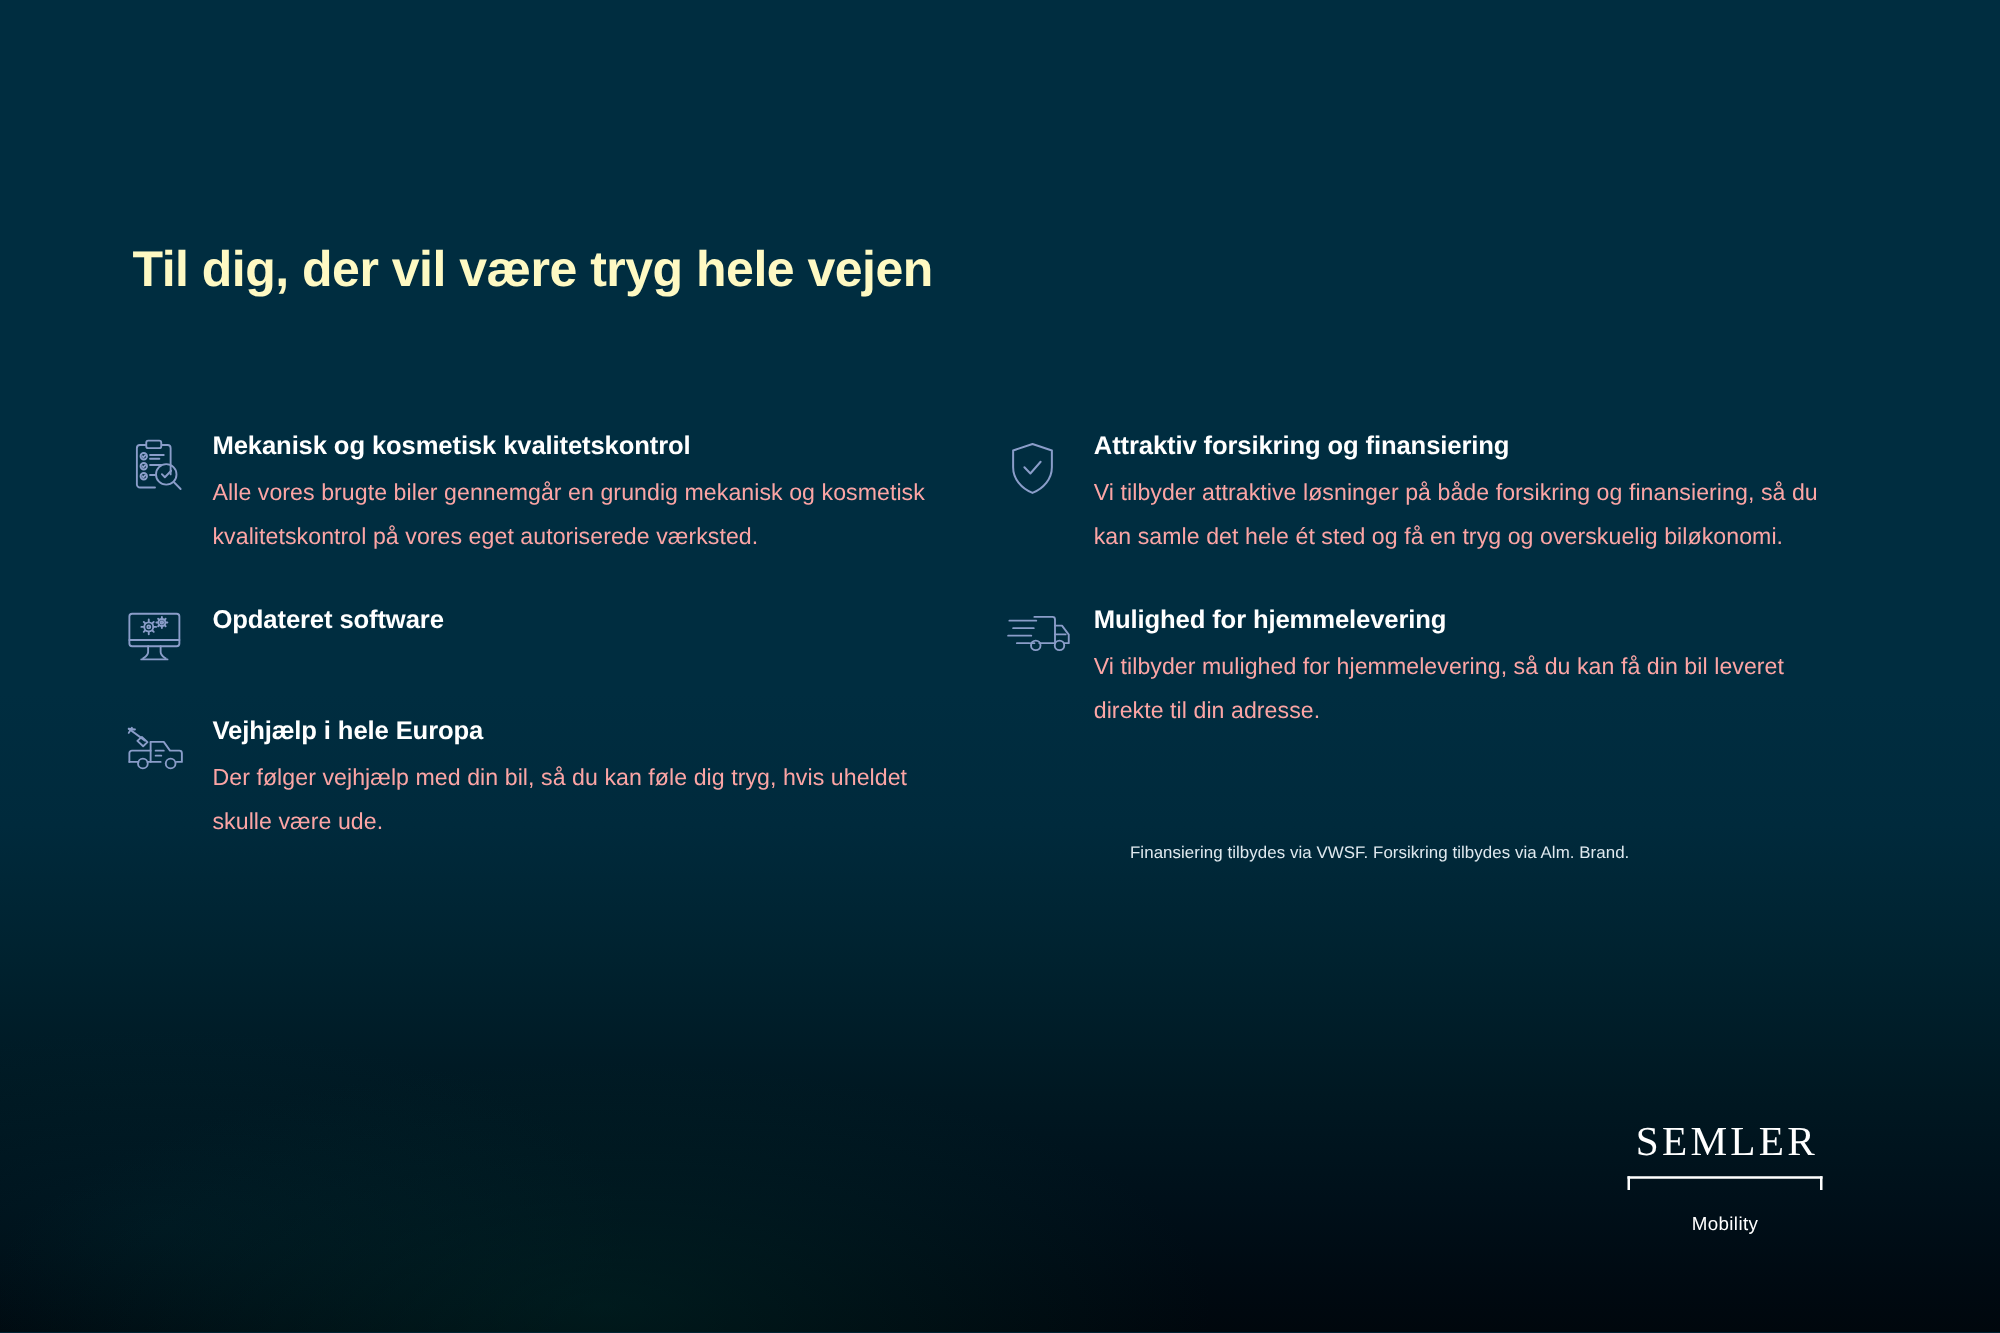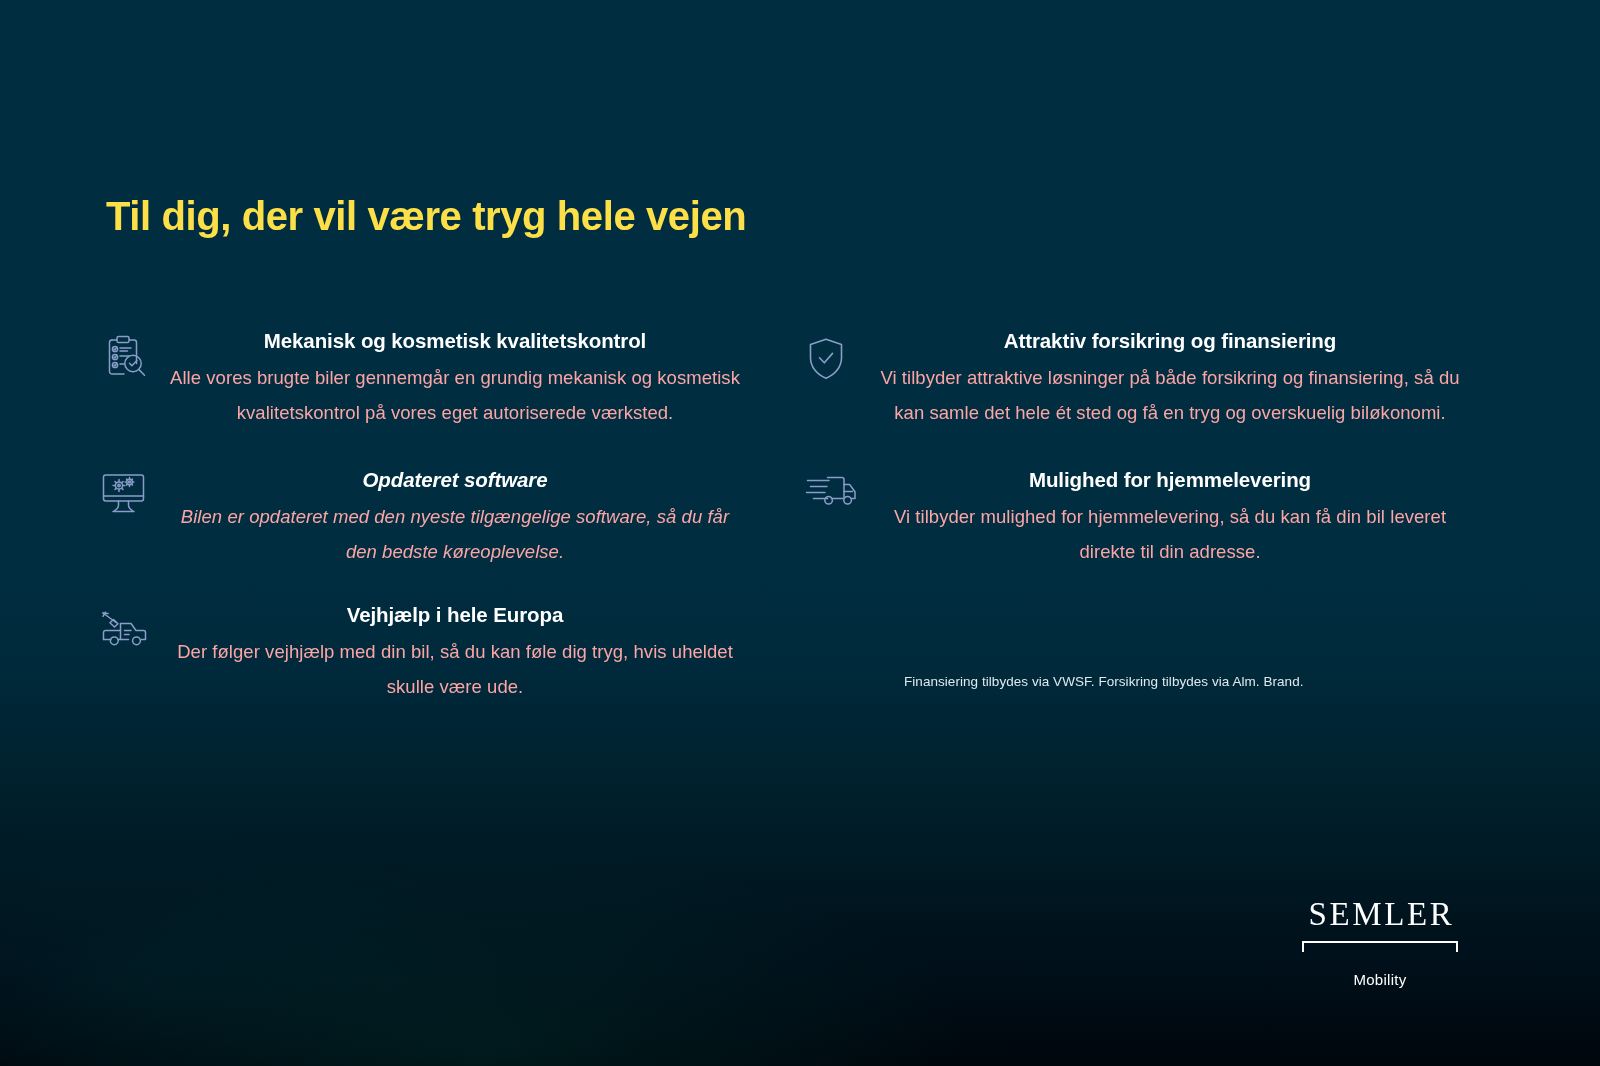--- a/index.html
+++ b/index.html
@@ -41,27 +41,27 @@
     position:absolute; inset:0;
     z-index:2;
   }
 
   
   #headline {
     position:absolute;
     left:106px; top:194px;
     font-size:40px;
     font-weight:bold;
-    color:#fde047;
+    color:#fef9c3;
     letter-spacing:-0.4px;
     white-space:nowrap;
   }
 
   
-  .column { position:absolute; top:328px;text-align:center; }
+  .column { position:absolute; top:344px; }
   #col-left  { left:100px; width:640px; }
   #col-right { left:805px; width:660px; }
 
   .feature {
     position:relative;
     display:flex;
     align-items:flex-start;
   }
   .feature-icon {
     flex:0 0 70px;
@@ -86,21 +86,21 @@
   .feature-desc {
     font-size:18.5px;
     font-weight:normal;
     color:#fca5a5;
     line-height:35px;
     letter-spacing:0.05px;
   }
 
   
   #col-left  .feature:nth-child(1) { margin-bottom:37px; }
-  #col-left  .feature:nth-child(2) { margin-bottom:33px;font-style:italic; }
+  #col-left  .feature:nth-child(2) { margin-bottom:33px; }
   #col-right .feature:nth-child(1) { margin-bottom:37px; }
 
   #col-right .feature:nth-child(1) .feature-icon { padding-top:8px; }
   #col-right .feature:nth-child(2) .feature-icon { padding-top:6px; }
   #col-left  .feature:nth-child(3) .feature-icon { padding-top:8px; }
 
   
   #disclaimer {
     position:absolute;
     left:893px; top:671px;
@@ -200,21 +200,20 @@
           <circle cx="19" cy="14.5" r="3.6"></circle>
           <circle cx="19" cy="14.5" r="1.2"></circle>
           <path d="M19 8.6v1.6M19 18.8v1.6M13.1 14.5h1.6M23.3 14.5h1.6M15 10.5l1.1 1.1M21.9 17.4l1.1 1.1M23 10.5l-1.1 1.1M16.1 17.4L15 18.5"></path>
           <circle cx="29.5" cy="11" r="2.8"></circle>
           <circle cx="29.5" cy="11" r="1"></circle>
           <path d="M29.5 6.6v1.3M29.5 14.1v1.3M25.1 11h1.3M32.6 11h1.3M26.5 8l0.9 0.9M31.6 13.1l0.9 0.9M32.5 8l-0.9 0.9M27.4 13.1l-0.9 0.9"></path>
         </svg>
       </div>
       <div class="feature-body">
         <div class="feature-title">Opdateret software</div>
-        <div class="feature-desc">Bilen er opdateret med den nyeste tilgængelige software, så du får den bedste køreoplevelse.</div>
       </div>
     </div>
 
     <div class="feature">
       <div class="feature-icon">
         <svg width="52" height="40" viewBox="0 0 52 40" fill="none" stroke="#8a9dc9" stroke-width="1.5" stroke-linecap="round" stroke-linejoin="round">
           <path d="M3 3l13 9.5"></path>
           <path d="M5.5 2.2L3 6.3M3 3l5 0.6"></path>
           <path d="M13.5 9.5l4.5 4.2-3.5 3.3-4.6-4.3z"></path>
           <path d="M20.5 13.5h10.5l5 7h7.5a2 2 0 0 1 2 2v7h-4.2"></path>

